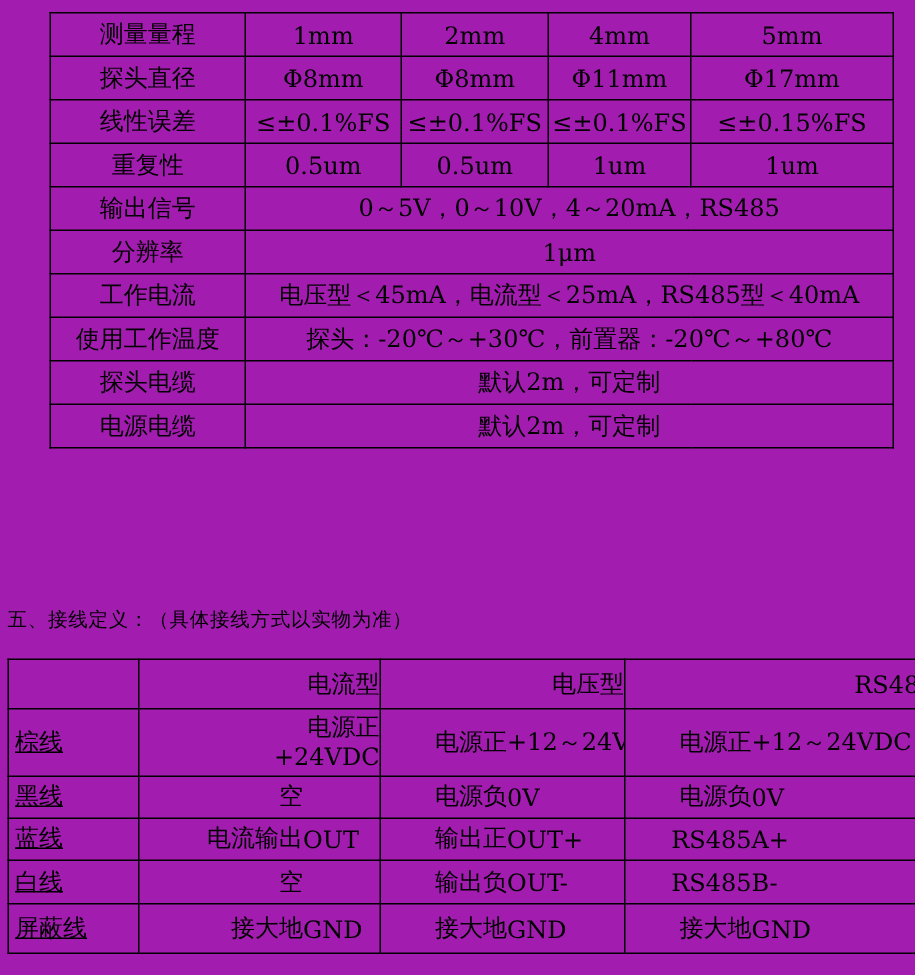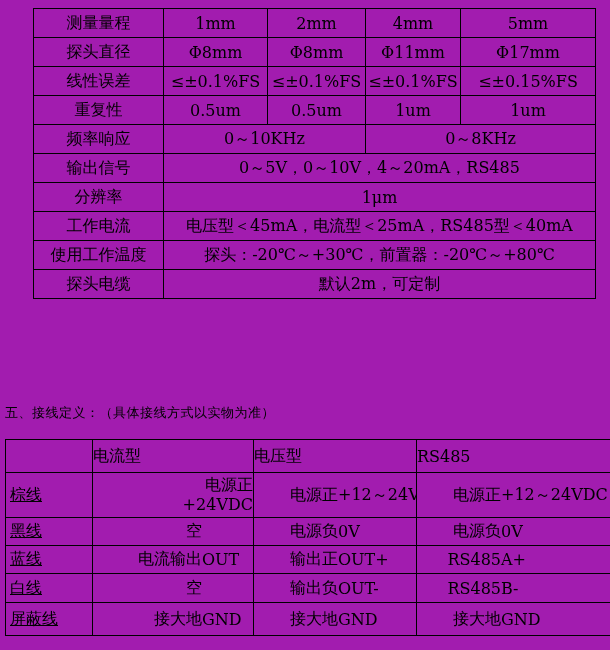--- a/index.html
+++ b/index.html
@@ -14,21 +14,21 @@
   .t1 tr{height:29px;}
 
   
   .sec-title{position:absolute;left:5px;top:404px;font-size:13px;
              letter-spacing:0.5px;white-space:nowrap;}
 
   
   .t2{position:absolute;left:5px;top:439px;width:618px;}
   .t2 td{border:1px solid #000;vertical-align:middle;font-size:16px;
          padding:0;white-space:nowrap;overflow:hidden;text-align:right;}
-  .t2 tr.hdr td{text-align:left;}
+  .t2 tr.hdr td{text-align:right;}
   .rh0{height:33px}.rh1{height:45px}.rh2{height:28px}
   .rh3{height:28px}.rh4{height:29px}.rh5{height:33px}
   .t2 td.lbl{padding-left:4px;text-align:left;text-decoration:underline;}
   .pair{display:flex;align-items:center;padding-left:4px;}
   .pair .nm{display:inline-block;width:80px;flex:none;}
   .pair .nm.wide{width:105px;}
   .twoline{padding-left:4px;line-height:20px;}
   .twoline .ind{padding-left:22px;}
 </style>
 </head>
@@ -67,42 +67,41 @@
       <td>≤±0.15%FS</td>
     </tr>
     <tr>
       <td>重复性</td>
       <td>0.5um</td>
       <td>0.5um</td>
       <td>1um</td>
       <td>1um</td>
     </tr>
     <tr>
-      <td>频率响应</td>
-      <td colspan="2">0～10KHz</td>
-      <td colspan="2">0～8KHz</td>
-    </tr>
-    <tr>
       <td>输出信号</td>
       <td colspan="4">0～5V，0～10V，4～20mA，RS485</td>
     </tr>
     <tr>
       <td>分辨率</td>
       <td colspan="4">1μm</td>
     </tr>
     <tr>
       <td>工作电流</td>
       <td colspan="4">电压型＜45mA，电流型＜25mA，RS485型＜40mA</td>
     </tr>
     <tr>
       <td>使用工作温度</td>
       <td colspan="4">探头：-20℃～+30℃，前置器：-20℃～+80℃</td>
     </tr>
     <tr>
       <td>探头电缆</td>
+      <td colspan="4">默认2m，可定制</td>
+    </tr>
+    <tr>
+      <td>电源电缆</td>
       <td colspan="4">默认2m，可定制</td>
     </tr>
   </tbody>
     </table>
 
   <div class="sec-title">五、接线定义：（具体接线方式以实物为准）</div>
 
   <table class="t2">
     <colgroup>
       <col style="width:87px">

